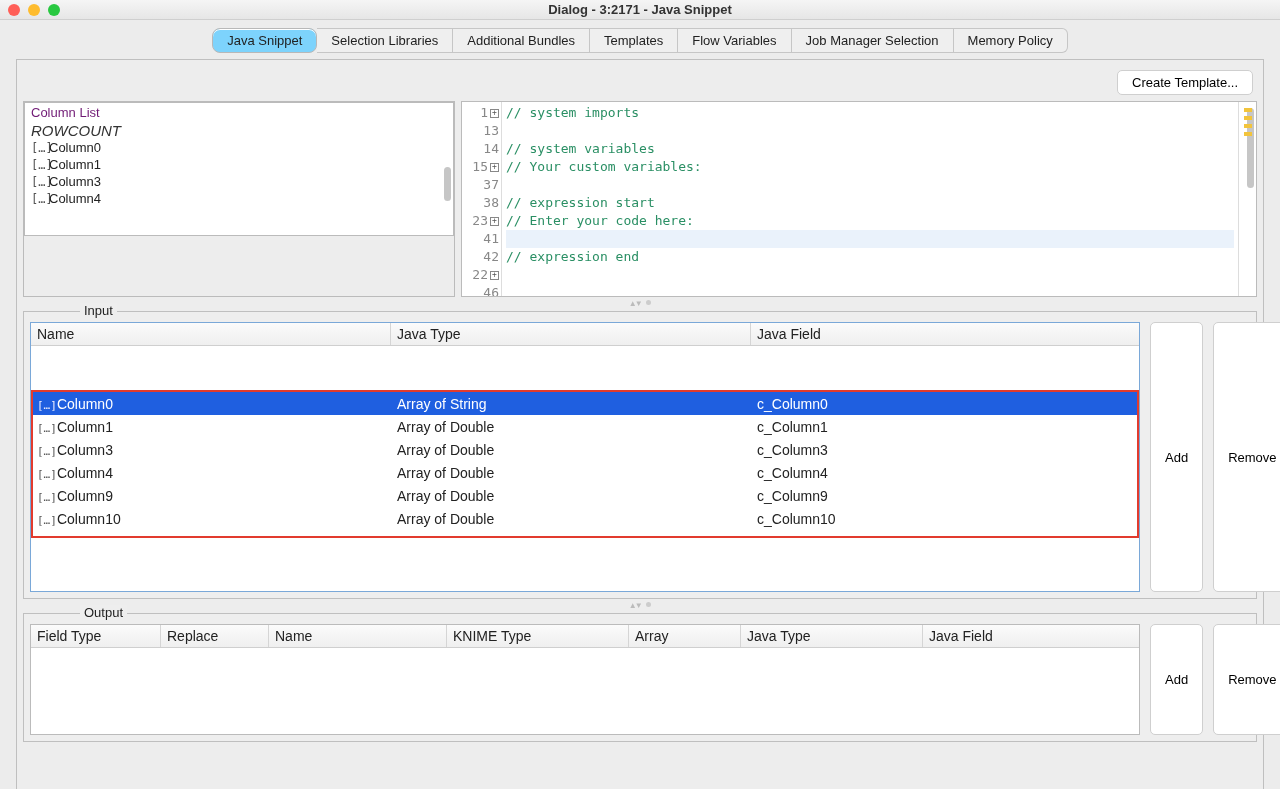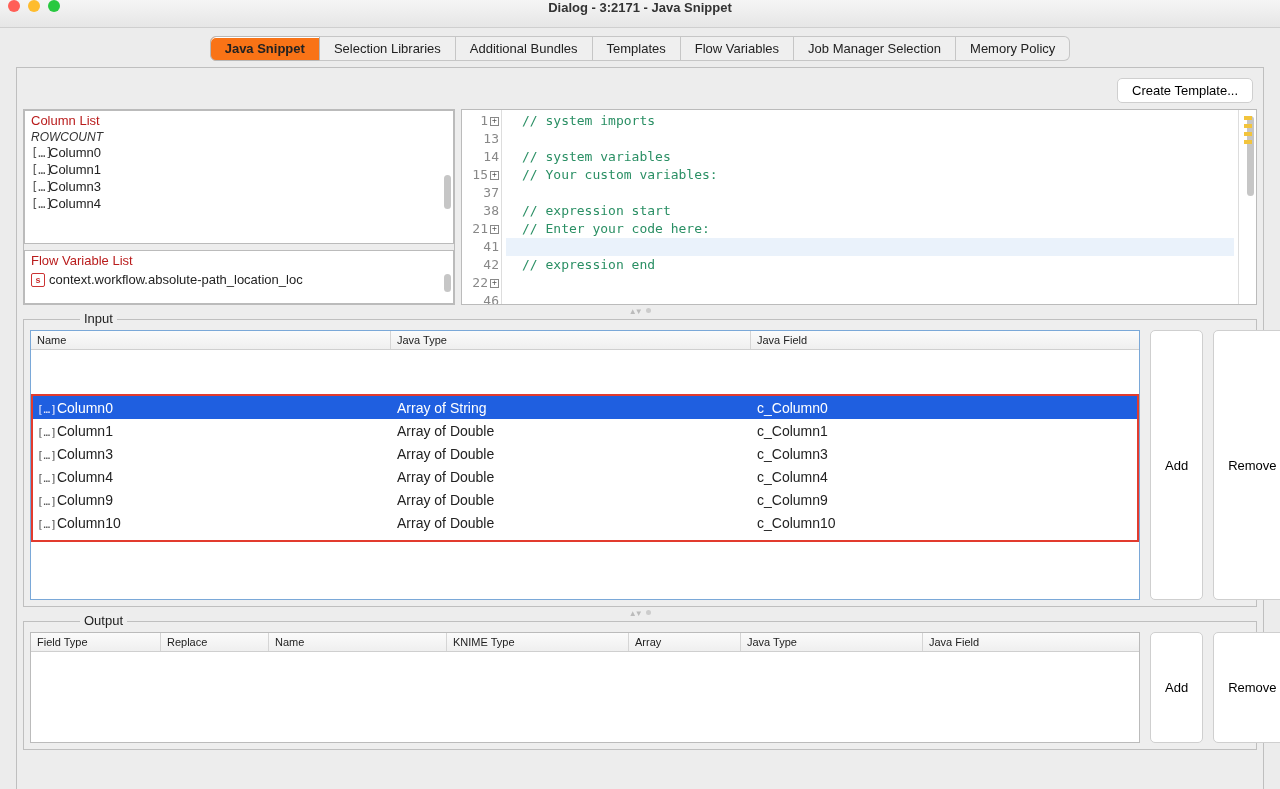--- a/index.html
+++ b/index.html
@@ -7,24 +7,25 @@
     font-family: -apple-system, "Helvetica Neue", Arial, sans-serif;
     font-size: 13px;
     background: #ececec;
     color: #222;
     width: 1280px;
     height: 789px;
     overflow: hidden;
   }
   
   .titlebar {
-    height: 28px;
+    height: 20px;
     background: linear-gradient(#f5f5f5, #e6e6e6);
     border-bottom: 1px solid #cfcfcf;
     display: flex;
+    align-items: center;
     padding: 0 8px;
     position: relative;
   }
   .traffic-lights { display: flex; gap: 8px; }
   .tl { width: 12px; height: 12px; border-radius: 50%; }
   .tl.red { background: #ff5f57; }
   .tl.yellow { background: #febc2e; }
   .tl.green { background: #28c840; }
   .titlebar-title {
     position: absolute; left: 0; right: 0;
@@ -48,24 +49,25 @@
     border: 1px solid #c6c6c6;
     background: #efefef;
     font-size: 13px;
     cursor: pointer;
     position: relative;
   }
   .tab + .tab { border-left: none; }
   .tab:first-child { border-top-left-radius: 6px; border-bottom-left-radius: 6px; }
   .tab:last-child { border-top-right-radius: 6px; border-bottom-right-radius: 6px; }
   .tab.active {
-    background: #f97316;
+    background: #7dd3fc;
     border-color: #b8b8b8;
     box-shadow: inset 0 1px 0 #fff;
-    font-weight: 700;
+    font-weight: 400;
+    border-radius: 8px;
   }
   
   .content {
     margin: 0 16px 4px;
     border: 1px solid #bfbfbf;
     background: #ededed;
     padding: 6px;
     height: 740px;
     display: flex;
     flex-direction: column;
@@ -97,29 +99,29 @@
     border: 1px solid #bbb;
     background: #fff;
     display: flex;
     flex-direction: column;
     position: relative;
   }
   .panel-title {
     font-size: 13px;
     padding: 2px 6px 2px 6px;
     font-weight: 400;
-    color: #b91c1c;
+    color: #701a75;
   }
   .panel-body {
     flex: 1;
     overflow: hidden;
     font-size: 13px;
     position: relative;
   }
-  .rowcount { font-style: italic; padding: 0 6px; font-size: 12px; color:#333; }
+  .rowcount { font-style: italic; padding: 0 6px; font-size: 15px; color:#333; }
   .col-item {
     display: flex; align-items: center; gap: 4px;
     padding: 1px 6px;
     font-size: 13px;
   }
   .col-icon {
     display:inline-block; width:14px;
     font-size:12px; color:#555;
     font-family: monospace;
   }
@@ -148,21 +150,21 @@
     font-size: 13px;
     line-height: 18px;
     overflow: hidden;
   }
   .gutter { background: #fff; border-right: 1px solid #ddd; text-align: right; padding: 2px 2px 0 2px; color:#888; }
   .code { padding: 2px 4px 0 4px; }
   .gutline { display:flex; justify-content:flex-end; align-items:center; height:18px; gap:2px;}
   .fold { width:9px;height:9px;border:1px solid #888;font-size:8px;display:inline-flex;align-items:center;justify-content:center;line-height:1;color:#555;}
   .codeline { height:18px; white-space:pre; }
   .codeline.hilite { background:#eaf2fb; }
-  .cm-comment { color:#2a8f64;margin-left:16px; }
+  .cm-comment { color:#2a8f64; }
   .overview { border-left:1px solid #ddd; position:relative; }
   .ov-mark { position:absolute; right:4px; width:8px; height:4px; background:#f2c43c; }
   .editor-scroll-thumb {
     position:absolute; right:2px; top:6px; width:7px; height:80px; background:#c6c6c6; border-radius:4px;
   }
   
   .handlerow { height:10px; display:flex; align-items:center; justify-content:center; color:#999; font-size:10px;}
   .handlerow::before, .handlerow::after { content:""; }
   .tri-updown::before { content:"▲▼"; letter-spacing:-2px; font-size:8px; color:#bbb; }
   .dot { width:5px;height:5px;border-radius:50%;background:#ccc; }
@@ -188,21 +190,21 @@
     position:relative;
     overflow:hidden;
   }
   .output-group .table-wrap { height: 111px; border-color:#bbb; }
   .thead {
     display:grid;
     background:linear-gradient(#fbfbfb,#efefef);
     border-bottom:1px solid #cfcfcf;
   }
   .th {
-    padding:3px 6px; font-size:11px;
+    padding:3px 6px; font-size:14px;
     border-right:1px solid #d5d5d5;
   }
   .th:last-child { border-right:none; }
   .input-grid { grid-template-columns: 360px 360px 1fr; }
   .output-grid { grid-template-columns: 130px 108px 178px 182px 112px 182px 1fr; }
   .tbody { flex:1; position:relative; padding-top:46px; }
   .highlight-box {
     position:absolute; left:0; right:0; top:44px; height:148px;
     border:2px solid #e23b2e; pointer-events:none;
   }
@@ -265,30 +267,20 @@
               <span>Column3</span>
             </div>
             <div class="col-item">
               <span class="col-icon">[…]</span>
               <span>Column4</span>
             </div>
             <div class="scroll-thumb"></div>
         </div>
       </div>
 
-      <div class="panel">
-        <div class="panel-title">Flow Variable List</div>
-        <div class="panel-body" id="flowvar-body">
-          <div class="flowvar-item">
-              <span class="s-icon">s</span>
-              <span>context.workflow.absolute-path_location_loc</span>
-            </div>
-            <div class="scroll-thumb" style="top:4px;height:18px"></div>
-        </div>
-      </div>
     </div>
 
     <div class="editor">
       <div class="gutter" id="gutter">
           <div class="gutline">
             <span>1</span>
             <span class="fold">+</span>
           </div>
           <div class="gutline">
             <span>13</span>
@@ -300,21 +292,21 @@
             <span>15</span>
             <span class="fold">+</span>
           </div>
           <div class="gutline">
             <span>37</span>
           </div>
           <div class="gutline">
             <span>38</span>
           </div>
           <div class="gutline">
-            <span>21</span>
+            <span>23</span>
             <span class="fold">+</span>
           </div>
           <div class="gutline">
             <span>41</span>
           </div>
           <div class="gutline">
             <span>42</span>
           </div>
           <div class="gutline">
             <span>22</span>

